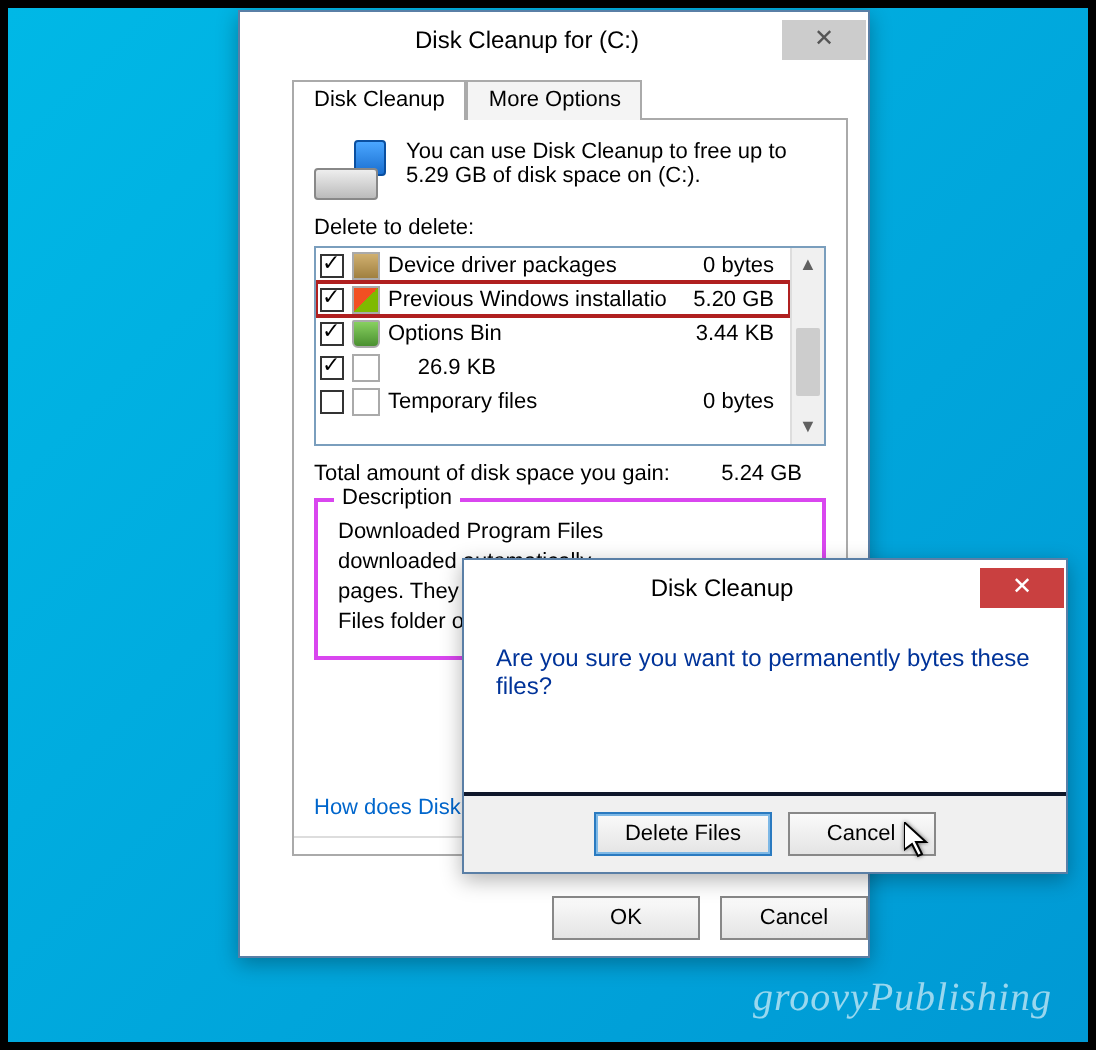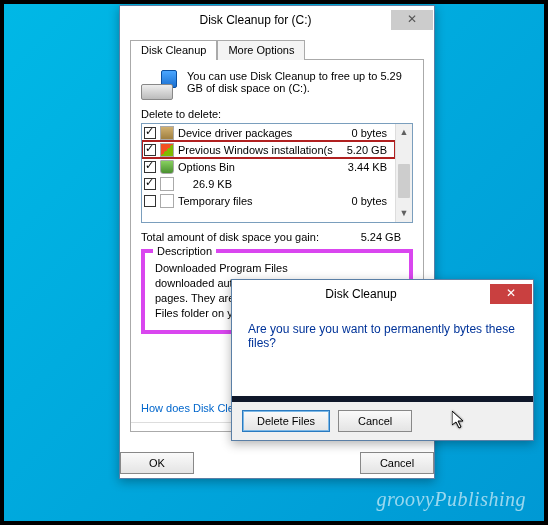--- a/index.html
+++ b/index.html
@@ -40,47 +40,47 @@
   .scrollbar { position: absolute; right: 0; top: 0; bottom: 0; width: 17px; background: #f0f0f0; border-left: 1px solid #ddd; }
   .scrollbar .thumb { position: absolute; top: 40px; left: 2px; right: 2px; height: 34px; background: #cdcdcd; border-radius: 1px; }
   .scrollbar .arr { position: absolute; left: 0; right: 0; height: 17px; text-align: center; font-size: 9px; color: #606060; line-height: 17px; }
   .scrollbar .arr.up { top: 0; }
   .scrollbar .arr.dn { bottom: 0; }
   
   .totalrow { display: flex; margin: 8px 0 6px 0; }
   .totalrow .k { flex: 1; }
   .totalrow .v { width: 70px; text-align: right; padding-right: 12px; }
   
-  .groupbox { border: 4px solid #d946ef; padding: 8px 10px 10px 10px; position: relative; margin-top: 4px; }
+  .groupbox { border: 2px solid #d946ef; padding: 8px 10px 10px 10px; position: relative; margin-top: 4px; }
   .groupbox .legend { position: absolute; top: -8px; left: 8px; background: #fff; padding: 0 4px; font-size: 11px; }
   .desc-text { font-size: 11px; line-height: 1.35; }
   
   .link { color: #0066cc; cursor: pointer; margin-top: 68px; display: inline-block; }
   .sep { border-top: 1px solid #ddd; margin: 8px -10px 0 -10px; }
   
-  .btnrow { display: flex; justify-content: space-between; gap: 10px; padding: 10px 0 12px 0; }
+  .btnrow { display: flex; justify-content: flex-end; gap: 10px; padding: 10px 0 12px 0; }
   .btn { min-width: 74px; height: 22px; border: 1px solid #888; background: linear-gradient(#fafafa,#e4e4e4); font-size: 11px; cursor: pointer; padding: 0 14px; }
   .btn.focus { border: 1px solid #2a7ac0; box-shadow: 0 0 0 1px #7db8e6 inset; }
   
   
   .dlg { top: 275px; left: 227px; width: 303px; }
   .dlg .body { padding: 14px 16px 10px 16px; min-height: 88px; font-size: 12px; color: #003399; }
-  .dlg .btnbar { background: #f0f0f0; padding: 8px 10px; display: flex; justify-content: flex-start; gap: 8px; border-top: 6px solid #0f172a; }
+  .dlg .btnbar { background: #f0f0f0; padding: 8px 10px; display: flex; justify-content: center; gap: 8px; border-top: 2px solid #0f172a; }
   
   .cursor { position: absolute; top: 407px; left: 448px; pointer-events: none; }
   .cursor svg { filter: drop-shadow(0 0 1px rgba(0,0,0,0.6)); }
   
   .watermark { position: absolute; bottom: 10px; right: 18px; font-size: 20px; font-style: italic; font-weight: 300; color: rgba(255,255,255,0.6); font-family: Georgia, serif; letter-spacing: 0.5px; }
 </style>
 </head>
 <body>
 
 <div class="desktop">
 
-  <div class="window" style="top:1px; left:115px; width:316px; height:474px;">
+  <div class="window" style="top:1px; left:115px; width:316px; height:474px;padding-left:16px;">
     <div class="titlebar">
       <span class="t-text" style="text-align:center">Disk Cleanup for  (C:)</span>
       <div class="t-close">✕</div>
     </div>
 
     <div class="tabstrip">
       <div class="tab active">Disk Cleanup</div>
       <div class="tab inactive">More Options</div>
     </div>
 

